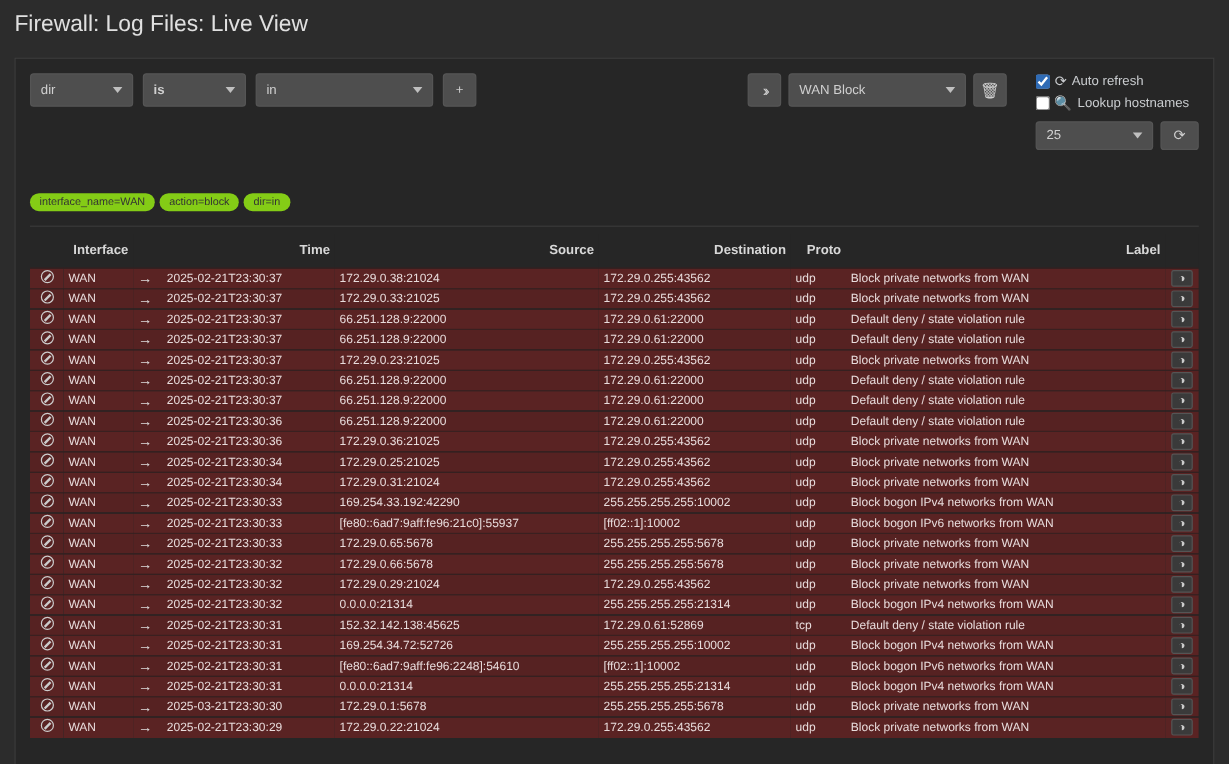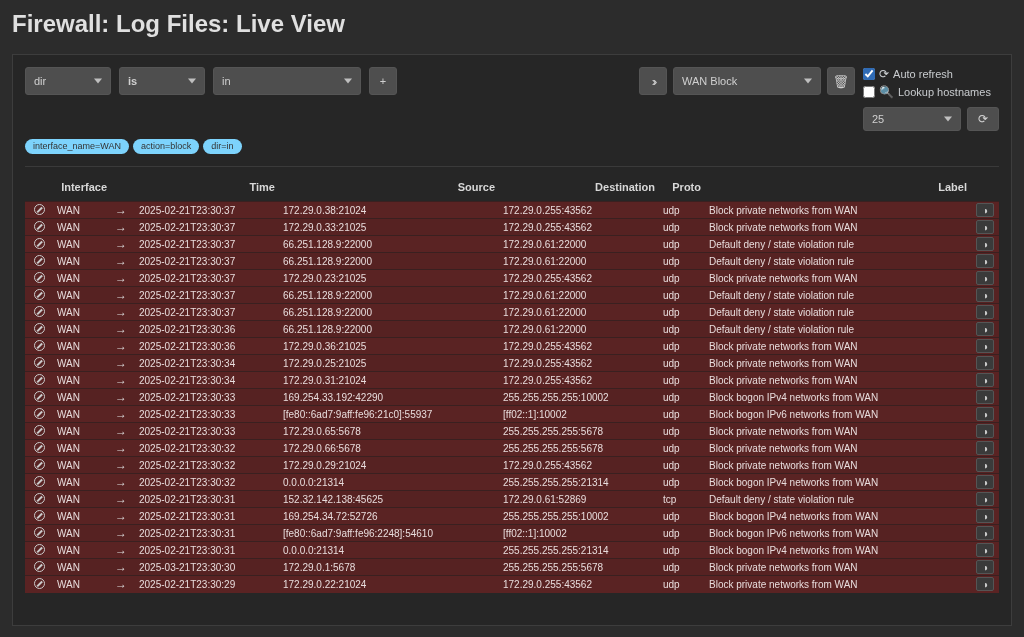--- a/index.html
+++ b/index.html
@@ -1,36 +1,36 @@
 <!DOCTYPE html>
 <html><head>
 <meta charset="utf-8">
 <style>
 *{box-sizing:border-box;margin:0;padding:0;}
 html,body{width:1024px;height:637px;overflow:hidden;font-family:"Helvetica Neue",Arial,sans-serif;font-size:11px;color:#c9cccf;background:#2c2c2c;}
 .page{padding:0;}
-.title{font-size:24px;font-weight:700;color:#e0e0e0;padding:10px 12px 12px 12px;}
+.title{font-size:19px;font-weight:400;color:#e0e0e0;padding:10px 12px 12px 12px;}
 .panel{border:1px solid #3d3d3d;background:#262626;margin:4px 12px 0 12px;padding:12px 12px 0 12px;}
-.toolbar{display:flex;gap:8px;align-items:flex-start;}
+.toolbar{display:flex;gap:24px;align-items:flex-start;}
 .left-tools{display:flex;gap:8px;align-items:center;}
 .combo{position:relative;height:28px;background:#4e4e4e;border:1px solid #555;border-radius:3px;display:flex;align-items:center;padding:0 22px 0 8px;color:#d0d0d0;font-size:11px;}
 .combo.c1{width:86px;}
 .combo.c2{width:86px;font-weight:bold;}
 .combo.c3{width:148px;}
 .caret{position:absolute;right:8px;top:50%;transform:translateY(-50%);width:0;height:0;border-left:4px solid transparent;border-right:4px solid transparent;border-top:5px solid #bfbfbf;}
 .btn{height:28px;min-width:28px;background:#4e4e4e;border:1px solid #555;border-radius:3px;display:flex;align-items:center;justify-content:center;color:#d0d0d0;cursor:pointer;}
 .btn-sm{height:24px;min-width:32px;font-size:12px;}
 .spacer{flex:1;}
 .right-tools{display:flex;flex-direction:column;gap:4px;}
 .rt-row1{display:flex;gap:6px;align-items:center;}
 .checkbox-row{display:flex;align-items:center;gap:4px;color:#c9cccf;font-size:11px;}
 .checkbox-row input{width:12px;height:12px;accent-color:#2f6bb5;}
 .templates-box{position:relative;height:28px;width:148px;background:#4e4e4e;border:1px solid #555;border-radius:3px;display:flex;align-items:center;padding:0 22px 0 8px;color:#d0d0d0;font-size:11px;}
 .filter-badges{display:flex;gap:4px;margin-top:8px;}
-.badge{background:#7dd3fc;color:#333;border-radius:8px;padding:1px 8px;font-size:9px;line-height:13px;cursor:pointer;}
+.badge{background:#84cc16;color:#333;border-radius:8px;padding:1px 8px;font-size:9px;line-height:13px;cursor:pointer;margin-top:28px;}
 .hint{color:#888;font-size:10px;margin-top:6px;}
 .sel-any{display:flex;align-items:center;gap:6px;margin-top:8px;padding-bottom:12px;border-bottom:1px solid #3a3a3a;}
 .sel-any input{width:12px;height:12px;}
 .divider{height:1px;background:#3a3a3a;margin:12px 0 0 0;}
 .log-wrap{height:452px;overflow-y:auto;margin-top:6px;}
 .log-wrap::-webkit-scrollbar{width:10px;}
 .log-wrap::-webkit-scrollbar-track{background:#303030;}
 .log-wrap::-webkit-scrollbar-thumb{background:#555;border-radius:5px;}
 table.log{width:100%;border-collapse:collapse;table-layout:fixed;}
 table.log th{text-align:right;font-weight:700;font-size:11px;color:#d8d8d8;padding:8px 4px;background:#262626;}

